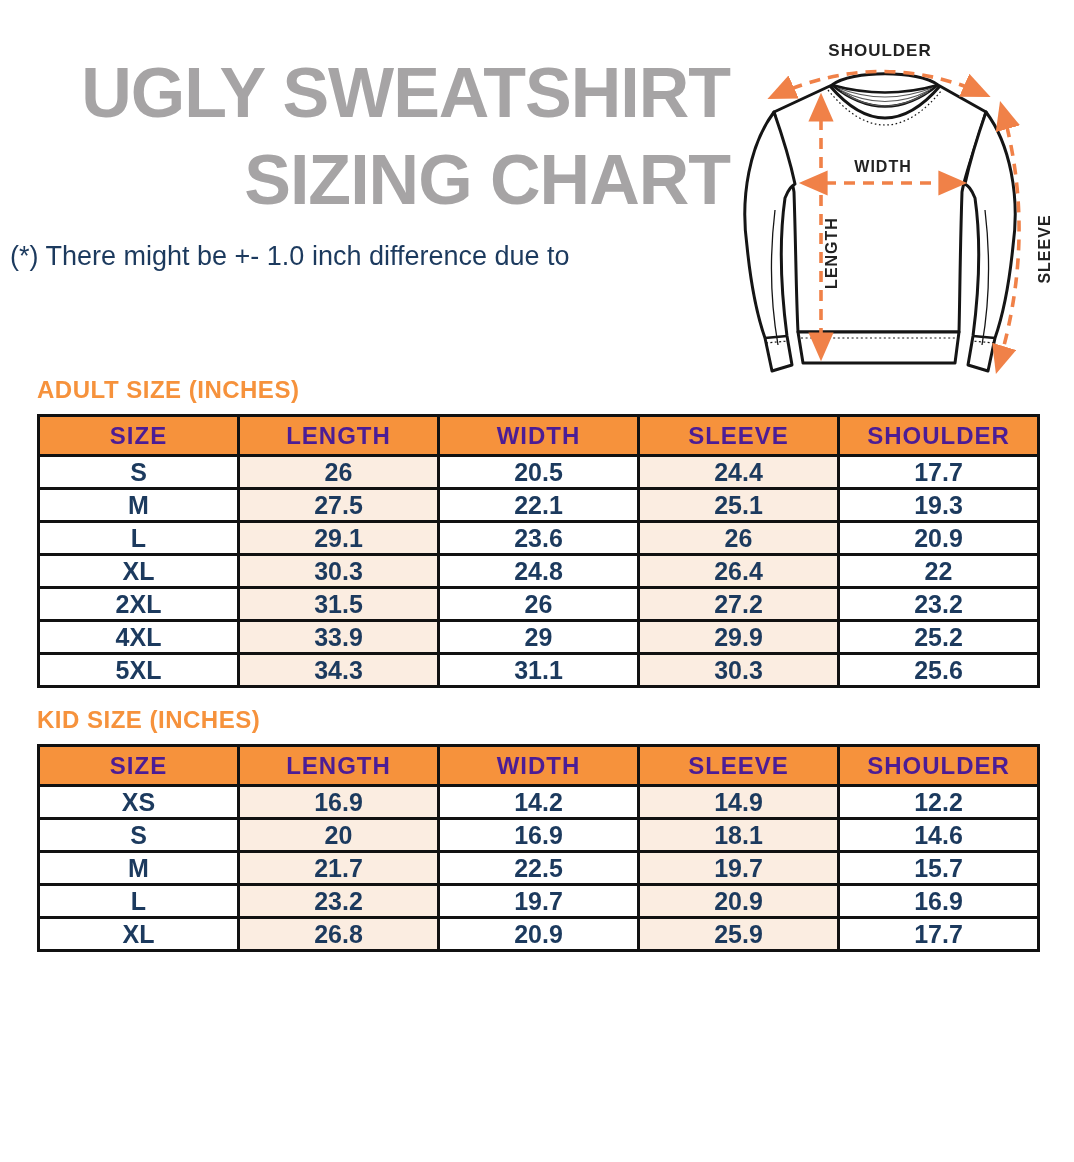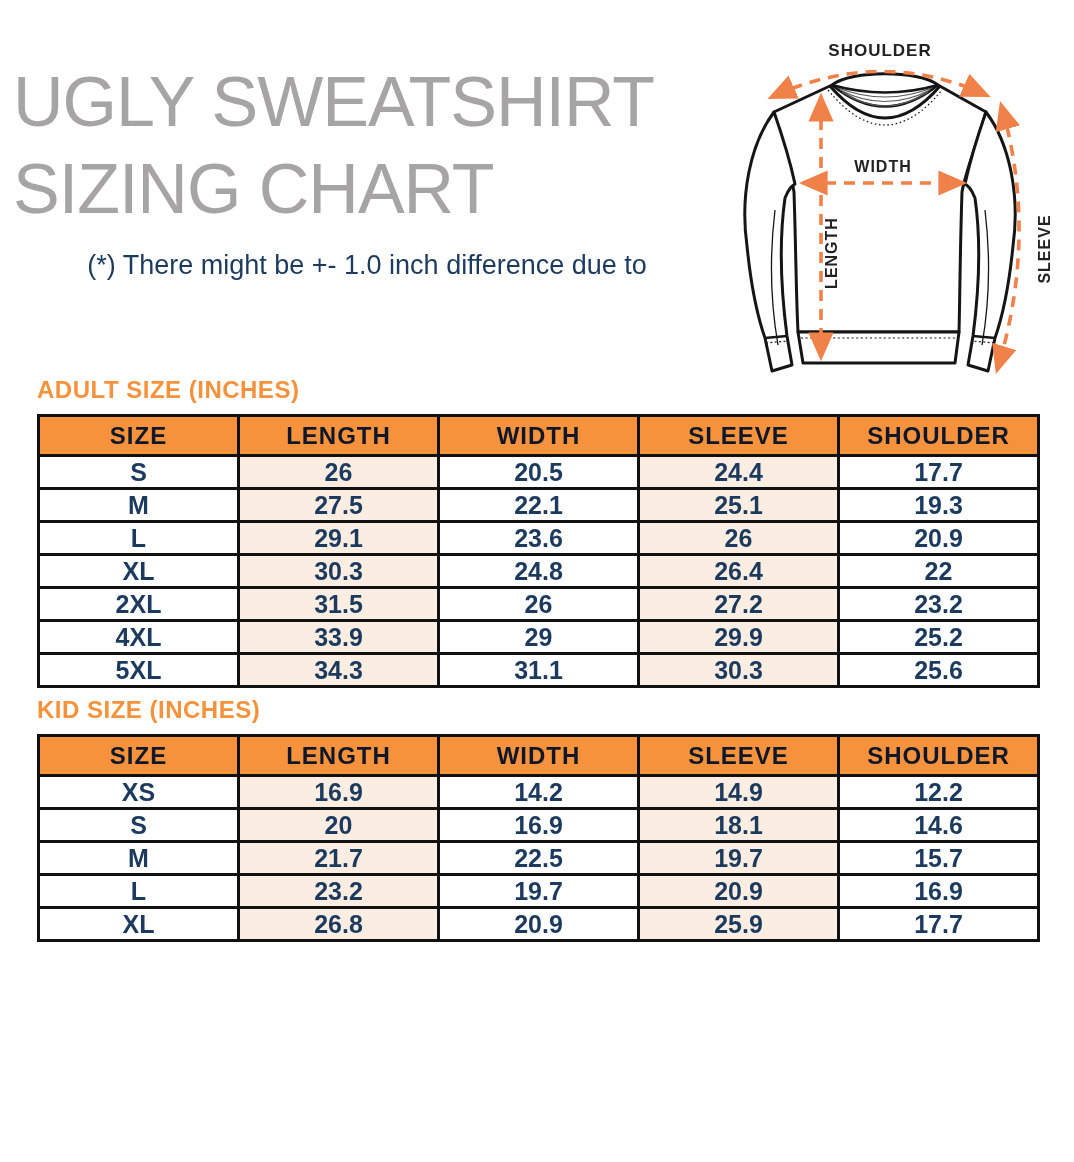--- a/index.html
+++ b/index.html
@@ -11,45 +11,45 @@
   }
   *{box-sizing:border-box;}
   html,body{margin:0;padding:0;background:#ffffff;}
   .page{
     width:1074px;height:1162px;background:#ffffff;overflow:hidden;
     font-family:"Liberation Sans", sans-serif;
   }
   .hero{display:flex;align-items:flex-start;}
   .hero-left{width:734px;padding-top:46px;}
   .main-title{
-    text-align:left;font-weight:400;color:var(--gray);
-    font-size:70px;line-height:1.24;letter-spacing:-1px;margin:13px;
+    text-align:right;font-weight:700;color:var(--gray);
+    font-size:70px;line-height:1.24;letter-spacing:-1px;margin:4px;
   }
   .main-title span{display:block;}
   .note{
-    margin:14px 10px 0 10px;text-align:center;color:var(--navy);
+    margin:14px 10px 0 10px;text-align:left;color:var(--navy);
     font-size:27px;line-height:1.35;font-weight:500;
   }
   .note span{display:block;}
   .diagram-wrap{width:340px;height:390px;flex:0 0 340px;}
   .section-title{
     color:var(--orange);font-size:24px;font-weight:800;
     letter-spacing:0.5px;margin:0 0 10px 37px;
   }
   .section-title.adult{margin-top:-14px;}
-  .section-title.kid{margin-top:8px;}
+  .section-title.kid{margin-top:18px;}
   table.size-table{
     border-collapse:collapse;table-layout:fixed;
     margin-left:37px;width:1003px;border:3px solid var(--line);
   }
   .size-table th,.size-table td{
     border:3px solid var(--line);text-align:center;padding:0;
   }
   .size-table th{
-    background:var(--orange);color:#0f172a;font-size:24px;
+    background:var(--orange);color:#4c1d95;font-size:24px;
     font-weight:700;letter-spacing:1px;height:40px;
   }
   .size-table td{
     font-size:25px;color:var(--navy);font-weight:600;height:33px;background:#ffffff;
   }
   .size-table td:first-child{font-weight:800;}
   .size-table td:nth-child(2),.size-table td:nth-child(4){background:var(--peach);}
   svg text{font-family:"Liberation Sans", sans-serif;}
 </style>
 </head>

